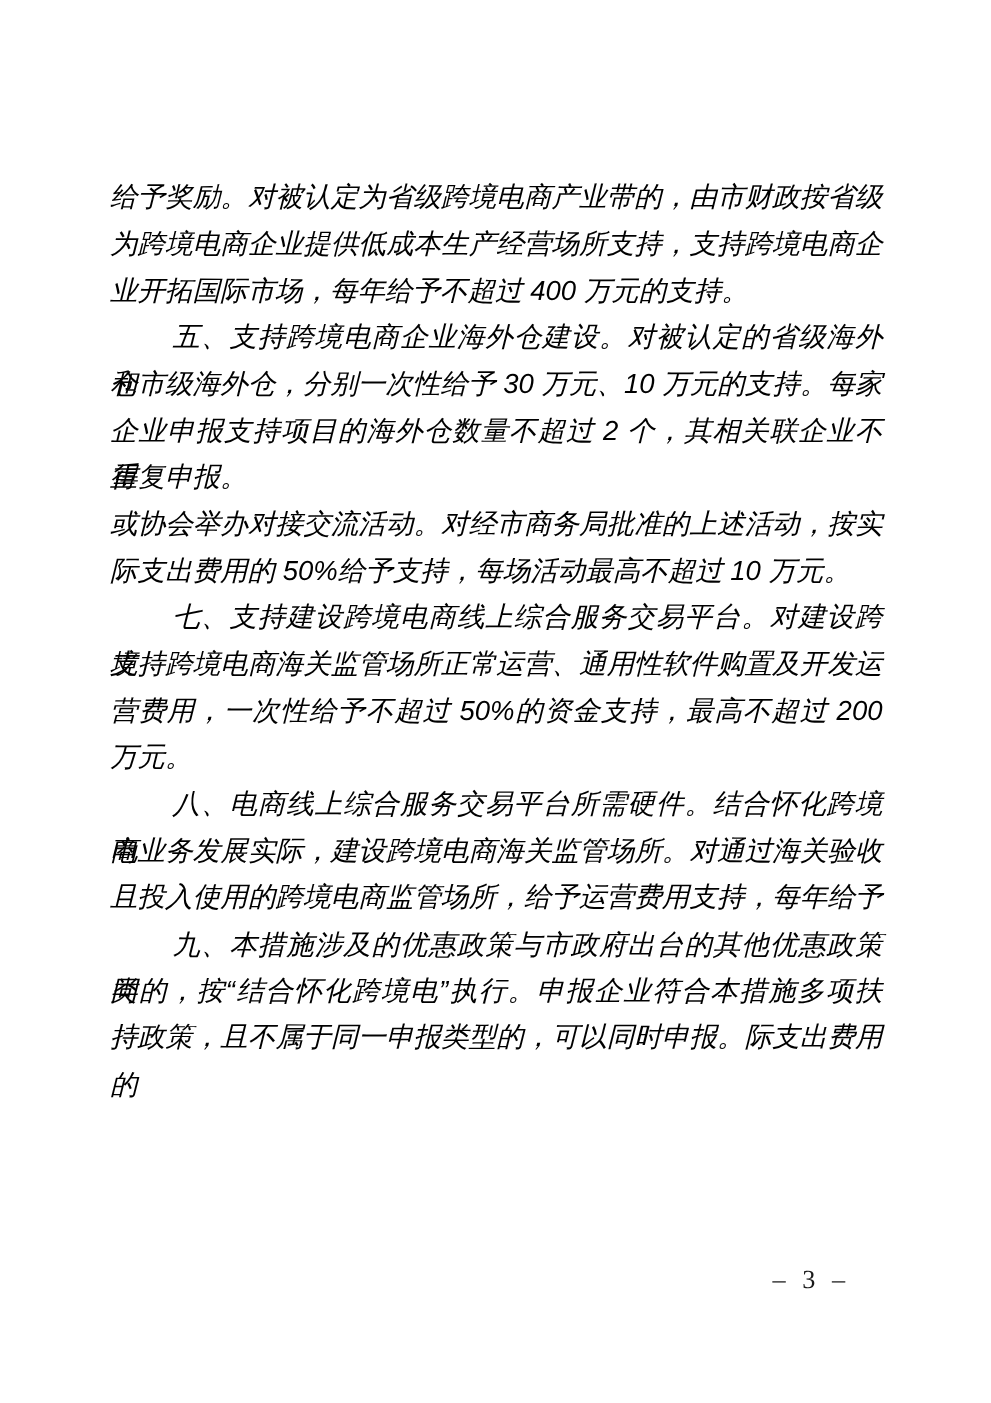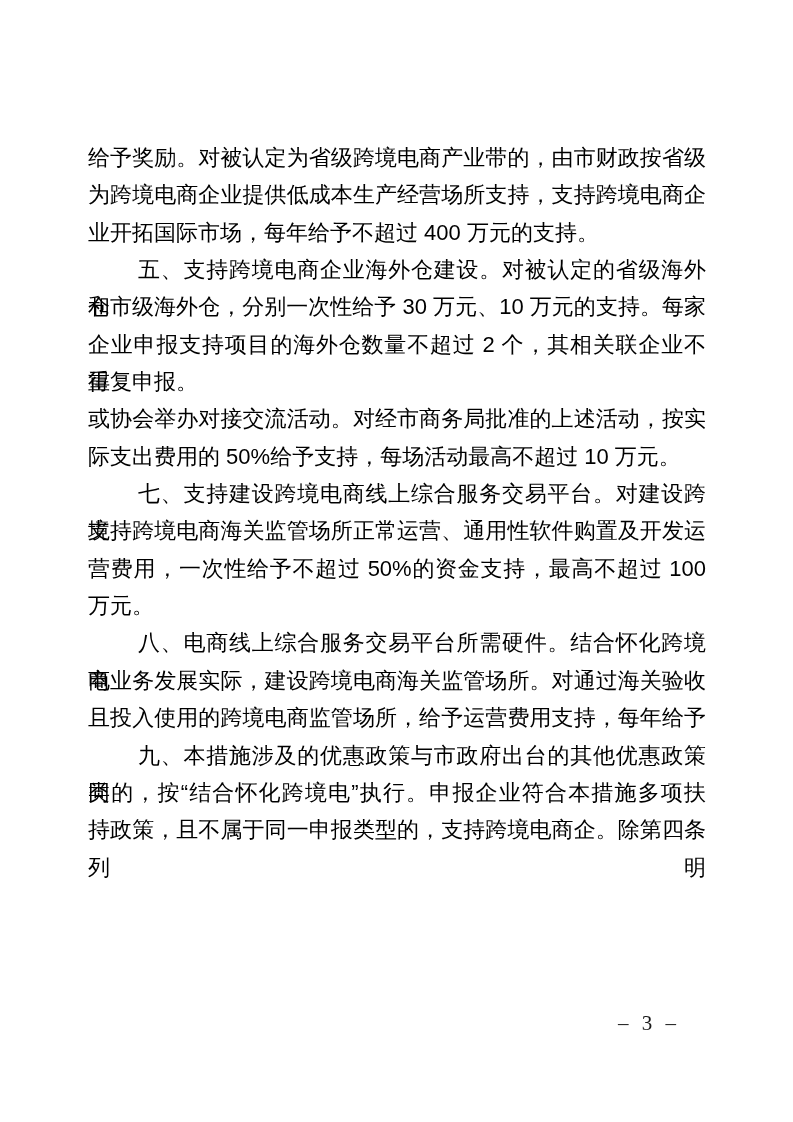--- a/index.html
+++ b/index.html
@@ -20,20 +20,21 @@
     left: 0; top: 0;
     width: 793px;
     height: 1122px;
     background: #ffffff;
   }
   .document-text {
     position: absolute;
     left: 88px;
     top: 139px;
     width: 618px;
+    font-style: italic;
   }
   .line {
     font-size: 22px;
     height: 37.35px;
     line-height: 37.35px;
     white-space: nowrap;
     color: #000000;
     letter-spacing: 0;
   }
   .line.fill {
@@ -67,23 +68,23 @@
       <div class="line fill">为跨境电商企业提供低成本生产经营场所支持，支持跨境电商企</div>
       <div class="line">业开拓国际市场，每年给予不超过 400 万元的支持。</div>
       <div class="line fill indent">五、支持跨境电商企业海外仓建设。对被认定的省级海外仓</div>
       <div class="line fill">和市级海外仓，分别一次性给予 30 万元、10 万元的支持。每家</div>
       <div class="line fill">企业申报支持项目的海外仓数量不超过 2 个，其相关联企业不得</div>
       <div class="line">重复申报。</div>
       <div class="line fill">或协会举办对接交流活动。对经市商务局批准的上述活动，按实</div>
       <div class="line">际支出费用的 50%给予支持，每场活动最高不超过 10 万元。</div>
       <div class="line fill indent">七、支持建设跨境电商线上综合服务交易平台。对建设跨境</div>
       <div class="line fill">支持跨境电商海关监管场所正常运营、通用性软件购置及开发运</div>
-      <div class="line fill">营费用，一次性给予不超过 50%的资金支持，最高不超过 100</div>
+      <div class="line fill">营费用，一次性给予不超过 50%的资金支持，最高不超过 200</div>
       <div class="line">万元。</div>
       <div class="line fill indent">八、电商线上综合服务交易平台所需硬件。结合怀化跨境电</div>
       <div class="line fill">商业务发展实际，建设跨境电商海关监管场所。对通过海关验收</div>
       <div class="line fill">且投入使用的跨境电商监管场所，给予运营费用支持，每年给予</div>
       <div class="line fill indent">九、本措施涉及的优惠政策与市政府出台的其他优惠政策类</div>
       <div class="line fill">同的，按“结合怀化跨境电”执行。申报企业符合本措施多项扶</div>
-      <div class="line fill">持政策，且不属于同一申报类型的，支持跨境电商企。除第四条列明</div>
+      <div class="line fill">持政策，且不属于同一申报类型的，可以同时申报。际支出费用的</div>
     </div>
   <div class="page-number">– 3 –</div>
 </div>
 
 </body></html>

